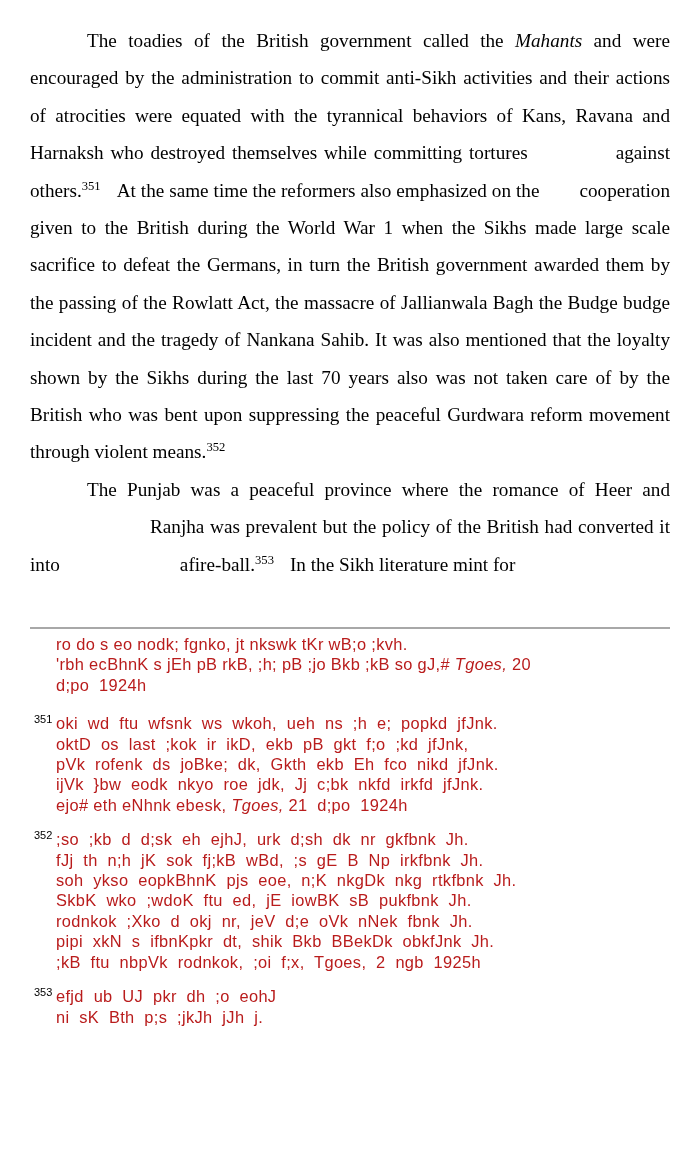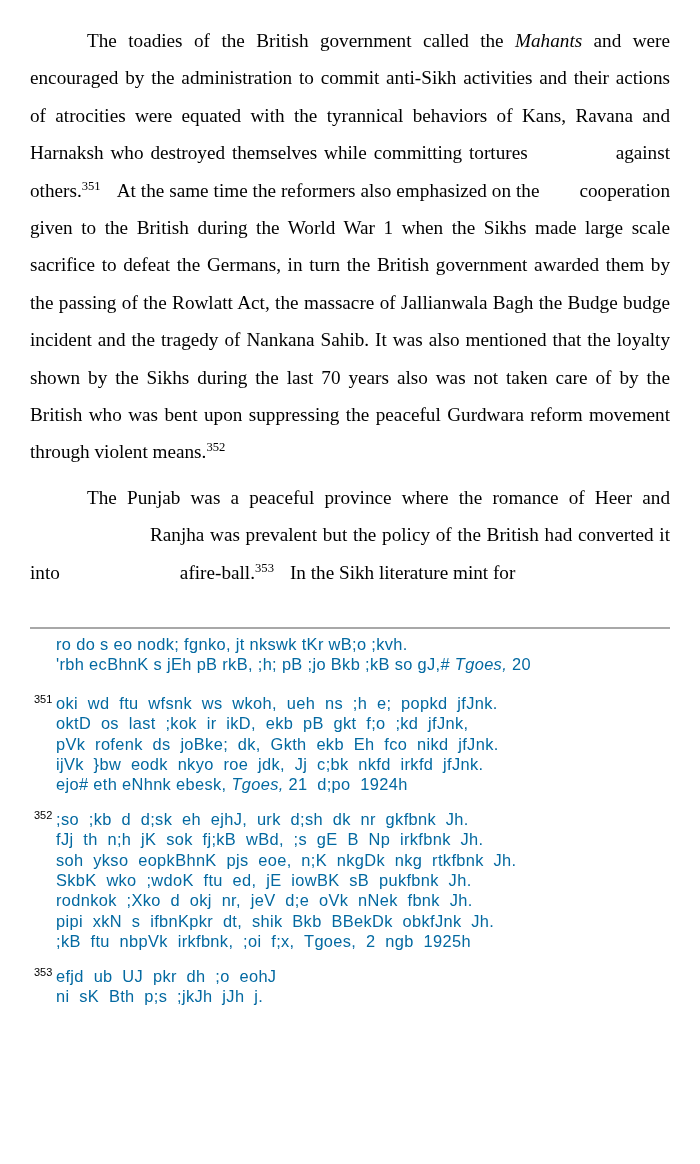--- a/index.html
+++ b/index.html
@@ -36,21 +36,21 @@
   .para {
     font-family: "Liberation Serif", serif;
     font-size: 19.2px;
     line-height: 37.4px;
     text-align: justify;
     text-justify: inter-word;
     color: #000000;
     margin: 0;
   }
   .para + .para {
-    margin-top: 8px;
+    margin-top: 0;
   }
   .para .indent {
     display: inline-block;
     width: 57px;
   }
 
   .ital {
     font-style: italic;
   }
 
@@ -102,21 +102,21 @@
     line-height: 13px;
     color: #000000;
   }
 
   .fn-line {
     font-family: "Liberation Sans", sans-serif;
     font-size: 16.4px;
     line-height: 20.4px;
     letter-spacing: 0.35px;
     white-space: pre;
-    color: #0369a1;
+    color: #b91c1c;
   }
 
   .fn-line .ital {
     font-style: italic;
   }
 
   
   .fn-block.continuation {
     padding-left: 26px;
     margin-bottom: 18px;
@@ -135,40 +135,41 @@
 
   </div>
 
   <hr class="fn-rule">
 
   <div class="footnotes">
 
     <div class="fn-block continuation">
       <div class="fn-line">ro do s eo nodk; fgnko, jt nkswk tKr wB;o ;kvh.</div>
       <div class="fn-line"><span>'rbh ecBhnK s jEh pB rkB, ;h; pB ;jo Bkb ;kB so gJ,# </span><span class="ital">Tgoes,</span><span> 20</span></div>
+      <div class="fn-line">d;po  1924h</div>
     </div>
 
     <div class="fn-block">
       <span class="fn-num">351</span>
       <div class="fn-line">oki  wd  ftu  wfsnk  ws  wkoh,  ueh  ns  ;h  e;  popkd  jfJnk.</div>
       <div class="fn-line">oktD  os  last  ;kok  ir  ikD,  ekb  pB  gkt  f;o  ;kd  jfJnk,</div>
       <div class="fn-line">pVk  rofenk  ds  joBke;  dk,  Gkth  ekb  Eh  fco  nikd  jfJnk.</div>
       <div class="fn-line">ijVk  }bw  eodk  nkyo  roe  jdk,  Jj  c;bk  nkfd  irkfd  jfJnk.</div>
       <div class="fn-line"><span>ejo# eth eNhnk ebesk, </span><span class="ital">Tgoes,</span><span> 21  d;po  1924h</span></div>
     </div>
 
     <div class="fn-block">
       <span class="fn-num">352</span>
       <div class="fn-line">;so  ;kb  d  d;sk  eh  ejhJ,  urk  d;sh  dk  nr  gkfbnk  Jh.</div>
       <div class="fn-line">fJj  th  n;h  jK  sok  fj;kB  wBd,  ;s  gE  B  Np  irkfbnk  Jh.</div>
       <div class="fn-line">soh  ykso  eopkBhnK  pjs  eoe,  n;K  nkgDk  nkg  rtkfbnk  Jh.</div>
       <div class="fn-line">SkbK  wko  ;wdoK  ftu  ed,  jE  iowBK  sB  pukfbnk  Jh.</div>
       <div class="fn-line">rodnkok  ;Xko  d  okj  nr,  jeV  d;e  oVk  nNek  fbnk  Jh.</div>
       <div class="fn-line">pipi  xkN  s  ifbnKpkr  dt,  shik  Bkb  BBekDk  obkfJnk  Jh.</div>
-      <div class="fn-line"><span>;kB  ftu  nbpVk  irkfbnk,  ;oi  f;x,  </span><span>Tgoes,</span><span>  2  ngb  1925h</span></div>
+      <div class="fn-line"><span>;kB  ftu  nbpVk  rodnkok,  ;oi  f;x,  </span><span>Tgoes,</span><span>  2  ngb  1925h</span></div>
     </div>
 
     <div class="fn-block">
       <span class="fn-num">353</span>
       <div class="fn-line">efjd  ub  UJ  pkr  dh  ;o  eohJ</div>
       <div class="fn-line">ni  sK  Bth  p;s  ;jkJh  jJh  j.</div>
     </div>
 
   </div>
 

